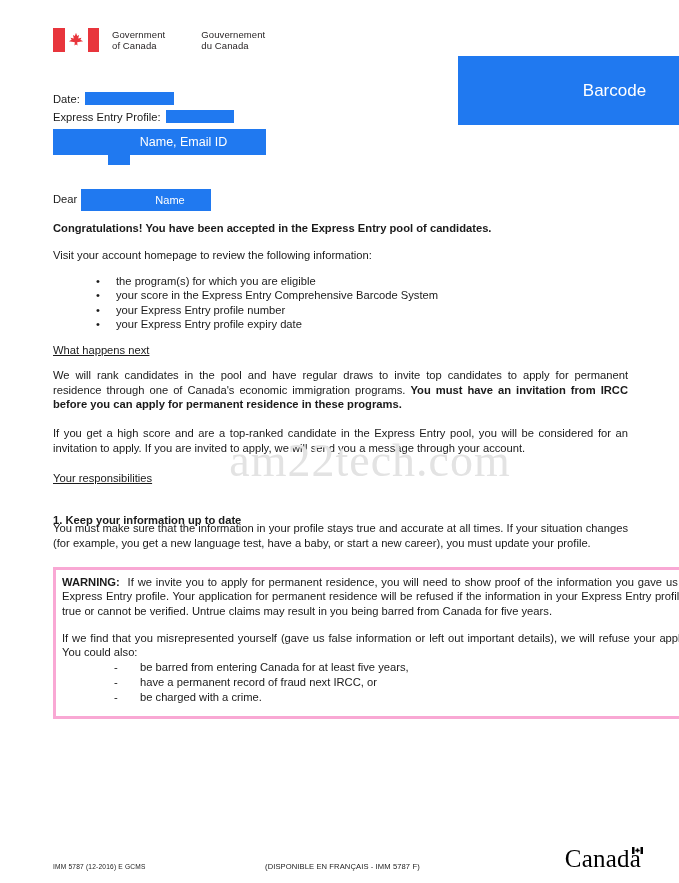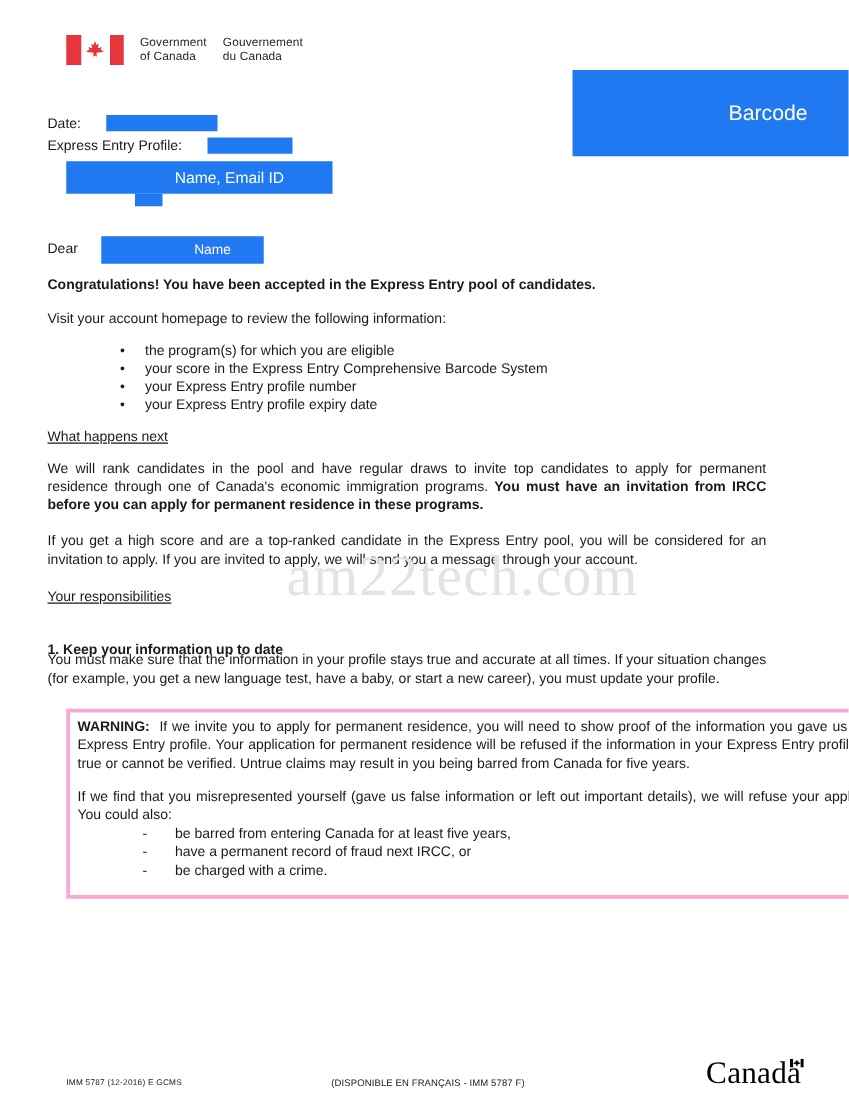--- a/index.html
+++ b/index.html
@@ -47,21 +47,21 @@
   .ca-flag .leaf {
     position: absolute;
     left: 50%;
     top: 50%;
     transform: translate(-50%, -50%);
     width: 17px;
     height: 17px;
   }
   .goc-words {
     display: flex;
-    gap: 13px;
+    gap: 36px;
     font-size: 9.5px;
     line-height: 11.5px;
     color: #231f20;
     letter-spacing: 0.1px;
   }
   .goc-words span { display: block; white-space: nowrap; }
 
   
   .redact {
     position: absolute;
@@ -99,21 +99,21 @@
     height: 22px;
     font-size: 11px;
   }
   #date-redact        { left: 85px;  top: 92px;  width: 89px; height: 13px; }
   #profile-redact     { left: 166px; top: 110px; width: 68px; height: 13px; }
   #addr-redact        { left: 108px; top: 155px; width: 22px; height: 10px; }
 
   
   .doc-text {
     position: absolute;
-    left: 38px;
+    left: 53px;
     width: 575px;
     font-size: 11.2px;
     line-height: 14.5px;
     color: #1a1a1a;
   }
   .justified { text-align: justify; }
   .bold { font-weight: bold; }
   .underline-head {
     text-decoration: underline;
     font-size: 11.2px;

